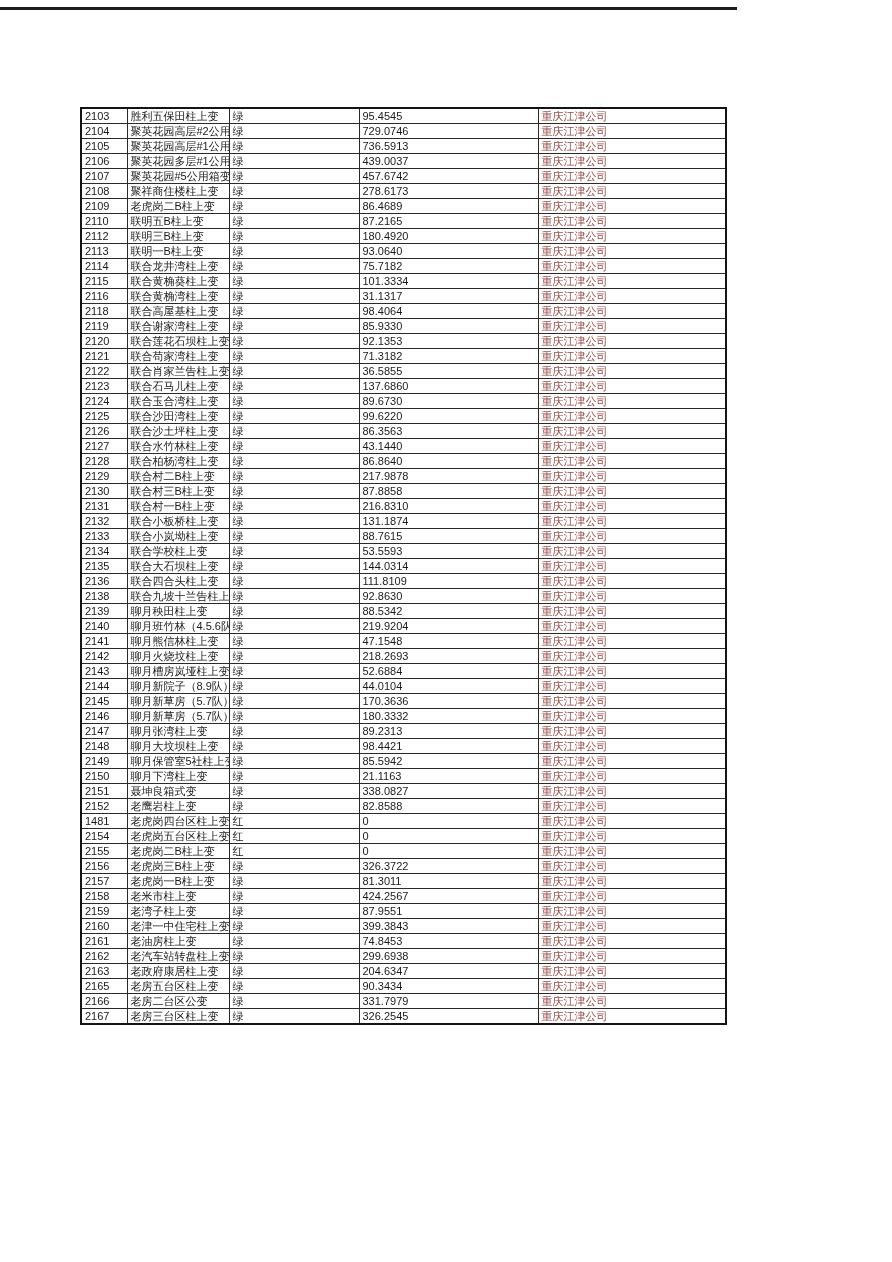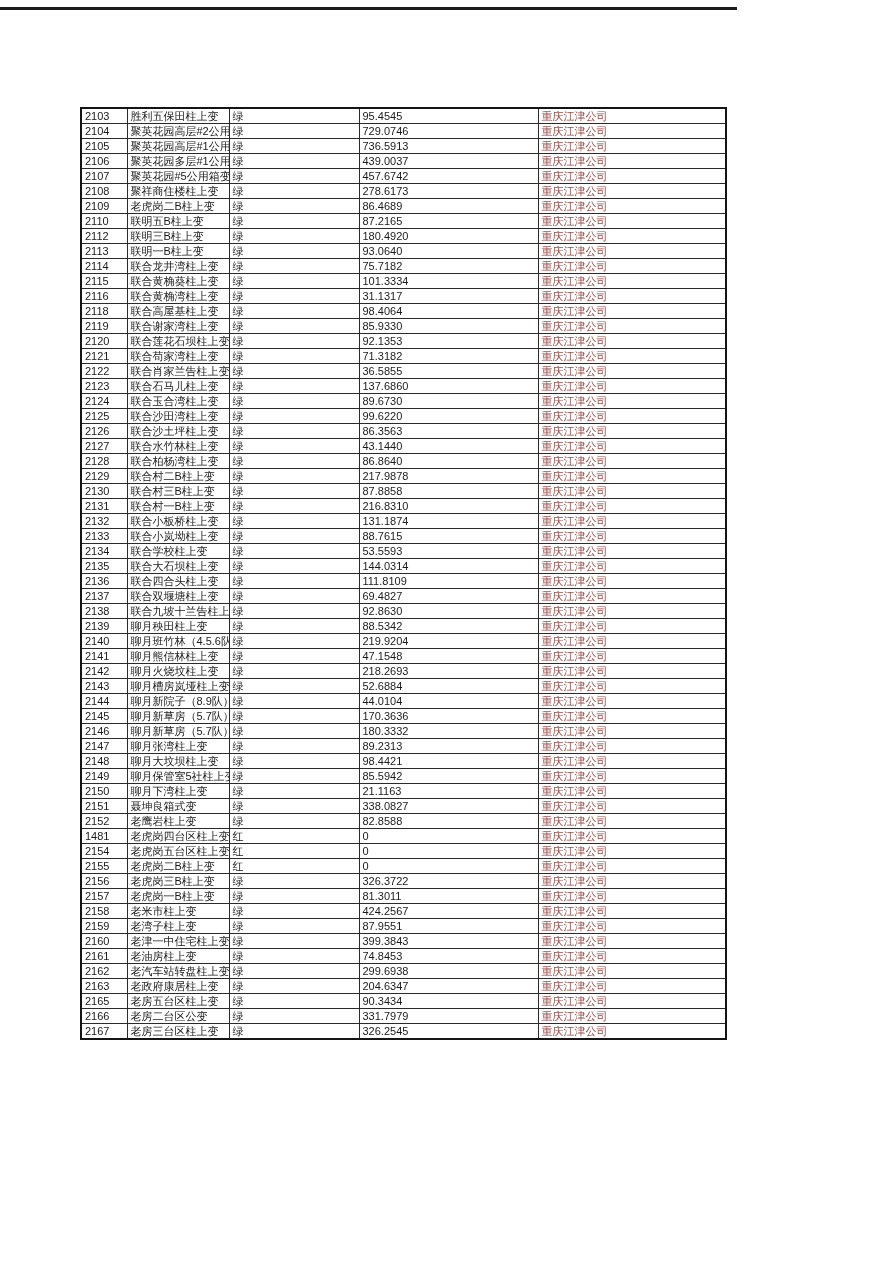--- a/index.html
+++ b/index.html
@@ -277,27 +277,20 @@
         <td class="company">重庆江津公司</td>
       </tr>
       <tr>
         <td>2136</td>
         <td>联合四合头柱上变</td>
         <td>绿</td>
         <td>111.8109</td>
         <td class="company">重庆江津公司</td>
       </tr>
       <tr>
-        <td>2137</td>
-        <td>联合双堰塘柱上变</td>
-        <td>绿</td>
-        <td>69.4827</td>
-        <td class="company">重庆江津公司</td>
-      </tr>
-      <tr>
         <td>2138</td>
         <td>联合九坡十兰告柱上变</td>
         <td>绿</td>
         <td>92.8630</td>
         <td class="company">重庆江津公司</td>
       </tr>
       <tr>
         <td>2139</td>
         <td>聊月秧田柱上变</td>
         <td>绿</td>

